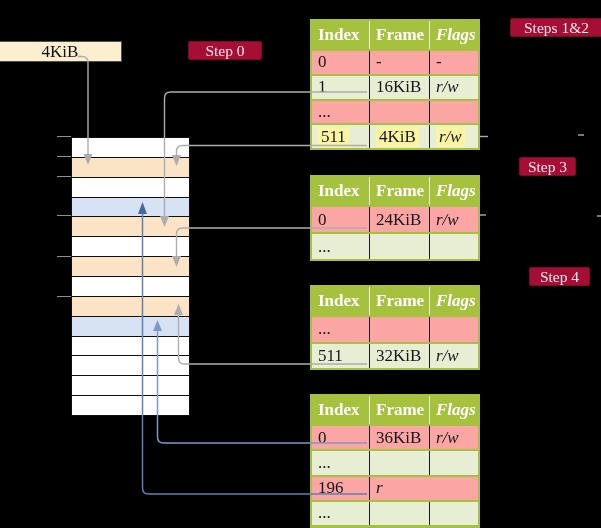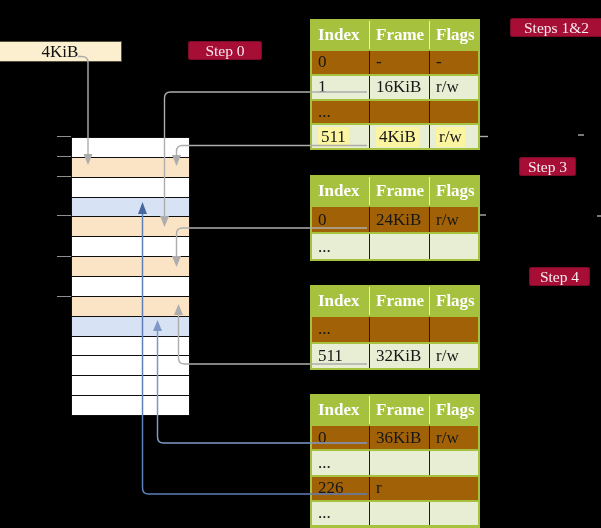--- a/index.html
+++ b/index.html
@@ -21,34 +21,34 @@
   #badge-step4 {left:516px;top:267px;width:61px;margin-left:13px;}
   
   .memcol{position:absolute;left:71px;top:137px;width:119px;height:279px;
           box-sizing:border-box;border:1px solid #0e0e0e;background:#fff;
           display:flex;flex-direction:column;}
   .mrow{flex:1;border-bottom:1px solid #0e0e0e;}
   .mrow:last-child{border-bottom:none;}
   .tick{position:absolute;left:57px;width:14px;height:1px;background:#8f8f8f;}
   
   .ptable{position:absolute;left:310px;width:170px;box-sizing:border-box;
-          border:2px solid #A5C13D;display:flex;flex-direction:column;background:#a16207;}
+          border:2px solid #A5C13D;display:flex;flex-direction:column;background:#fca5a5;}
   #table-1{top:19px;height:131px;}
   #table-2{top:175px;height:86px;}
   #table-3{top:285px;height:85px;}
   #table-4{top:394px;height:134px;border-bottom-width:3px;}
   .trow{display:flex;flex:1;min-height:0;}
   .hrow{flex:0 0 28px;background:#A5C13D;color:#fff;font-weight:bold;}
   .drow{border-top:2px solid #A5C13D;color:#161616;}
   .drow.shade{background:#E8EED3;}
   .cell{box-sizing:border-box;display:flex;align-items:center;
         padding-left:6px;font-size:17px;overflow:hidden;}
   .c0{width:57px;}
   .c1{width:60px;}
-  .c2{flex:1;}
+  .c2{flex:1;font-style:italic;}
   .hrow .c1,.hrow .c2{border-left:1px solid rgba(255,255,255,.75);}
   .drow .c1,.drow .c2{border-left:1px solid #1c1c1c;}
   .hl{background:#FBF4A0;padding:0 3px;}
   
   svg.overlay{position:absolute;left:0;top:0;pointer-events:none;}
 </style>
 </head>
 <body>
 
 <div class="stage">
@@ -234,21 +234,21 @@
       </div>
       <div class="trow drow shade">
         <div class="cell c0">
           <span>...</span>
         </div>
         <div class="cell c1"></div>
         <div class="cell c2"></div>
       </div>
       <div class="trow drow">
         <div class="cell c0">
-          <span>226</span>
+          <span>196</span>
         </div>
         <div class="cell c2">
           <span>r</span>
         </div>
       </div>
       <div class="trow drow shade">
         <div class="cell c0">
           <span>...</span>
         </div>
         <div class="cell c1"></div>

